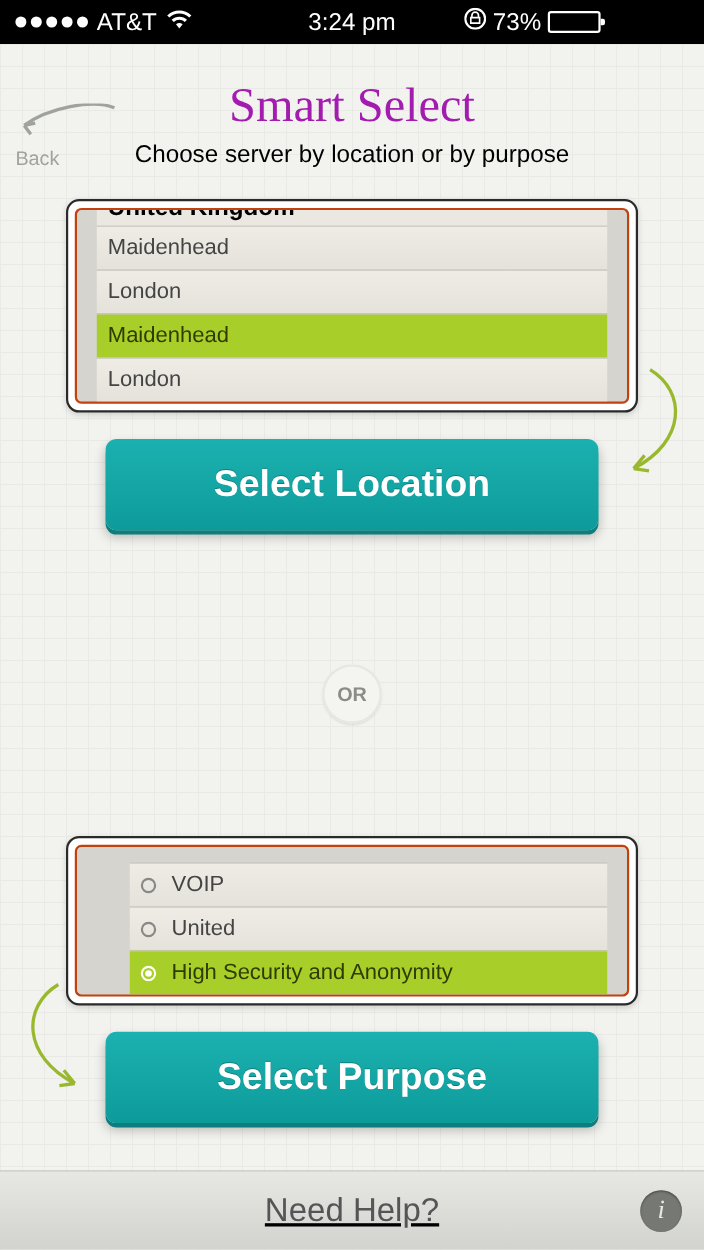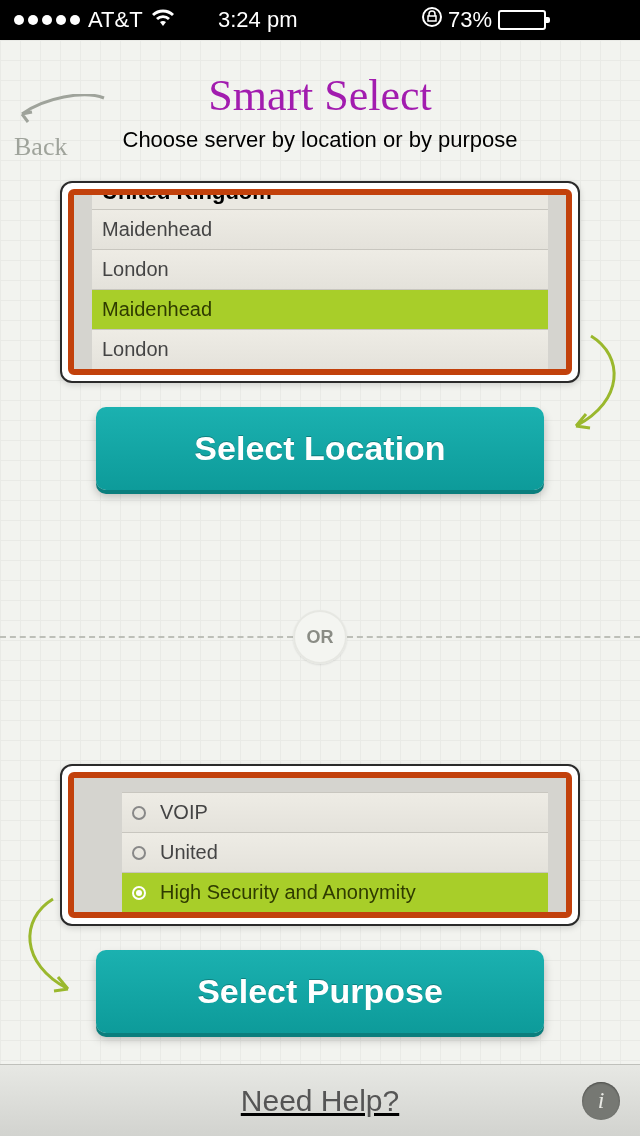--- a/index.html
+++ b/index.html
@@ -4,50 +4,50 @@
 <style>
   * { box-sizing: border-box; margin: 0; padding: 0; }
   html, body { width: 640px; height: 1136px; overflow: hidden; font-family: -apple-system, Helvetica, Arial, sans-serif; }
   body { background: #f2f3ef; background-image: linear-gradient(#e9eae6 1px, transparent 1px), linear-gradient(90deg, #e9eae6 1px, transparent 1px); background-size: 20px 20px; }
 
   
   .status-bar { background: #000; color: #fff; height: 40px; display: flex; align-items: center; padding: 0 14px; font-size: 22px; font-weight: 500; }
   .status-left { display: flex; align-items: center; gap: 8px; flex: 1; }
   .dots { display: flex; gap: 4px; }
   .dots span { width: 10px; height: 10px; border-radius: 50%; background: #fff; display: inline-block; }
-  .status-center { flex: 1; text-align: left; }
+  .status-center { flex: 1; text-align: center; }
   .status-right { flex: 1; display: flex; align-items: center; gap: 6px; }
   .battery { width: 48px; height: 20px; border: 2px solid #fff; border-radius: 3px; position: relative; display: inline-block; }
   .battery::after { content: ''; position: absolute; right: -6px; top: 5px; width: 4px; height: 6px; background: #fff; border-radius: 0 2px 2px 0; }
   .battery-fill { background: #fff; height: 100%; width: 73%; }
 
   
   .header { position: relative; padding: 30px 20px 10px; text-align: center; }
   .title { font-family: "Comic Sans MS", cursive; font-size: 44px; color: #a21caf; font-weight: normal; }
   .subtitle { color: #000000; font-size: 22px; margin-top: 6px; }
   .back-btn { position: absolute; left: 14px; top: 54px; text-align: left; cursor: pointer; }
-  .back-label { font-family: Liberation Serif, serif; color: #9fa39b; font-size: 26px; display: block; line-height: 1; }
+  .back-label { font-family: Liberation Sans, sans-serif; color: #9fa39b; font-size: 18px; display: block; line-height: 1; }
   .back-arrow-svg { stroke: #9fa39b; stroke-width: 3; fill: none; }
 
   
   .card { margin: 18px 60px 0; background: #fff; border: 2px solid #2a2a2a; border-radius: 12px; padding: 6px; box-shadow: 0 2px 6px rgba(0,0,0,0.15); }
-  .card-inner { background: #d5d4cf; border: 6px solid #c2410c; border-radius: 6px; overflow: hidden; }
+  .card-inner { background: #d5d4cf; border: 2px solid #c2410c; border-radius: 6px; overflow: hidden; }
   .pad-lr { padding: 0 18px; }
   .list-header { font-weight: bold; font-size: 22px; padding: 0 10px 4px; background: #eae8e1; position: relative; }
   .list-row { font-size: 20px; padding: 8px 10px; border-top: 1px solid #c8c6bf; background: linear-gradient(#eeece5,#e4e2db); color: #444; display: flex; align-items: center; gap: 14px; }
   .list-row.selected { background: #a8ce29; color: #2f3b00; font-weight: 500; }
   .radio { width: 14px; height: 14px; border-radius: 50%; border: 2px solid #888; display: inline-block; position: relative; flex-shrink: 0; }
   .radio.on { border-color: #fff; }
   .radio.on::after { content:''; position:absolute; inset:2px; border-radius:50%; background:#fff; }
 
   
   .big-btn { margin: 24px 96px 0; background: linear-gradient(#1bb1b0,#0d9b9a); color: #fff; font-size: 34px; font-weight: 600; text-align: center; padding: 22px 0; border-radius: 10px; box-shadow: 0 4px 0 #0b7e7d, 0 6px 10px rgba(0,0,0,0.25); cursor: pointer; text-shadow: 0 -1px 0 rgba(0,0,0,0.25); }
 
   
-  .or-row { display: flex; align-items: center; gap: 0; margin: 120px 0 100px; }
+  .or-row { display: flex; align-items: center; gap: 0; margin: 120px 0 100px; flex-direction: column; }
   .or-line { flex: 1; border-top: 2px dashed #bdbfb8; }
   .or-badge { width: 54px; height: 54px; border-radius: 50%; background: #f4f5f1; color: #8a8c85; font-size: 18px; font-weight: 600; display: flex; align-items: center; justify-content: center; box-shadow: inset 0 0 0 2px #e6e7e2, 0 1px 2px rgba(0,0,0,0.1); }
 
   
   .curly { position: absolute; stroke: #9ab82d; stroke-width: 3; fill: none; }
 
   
   .footer { position: absolute; bottom: 0; left: 0; right: 0; height: 72px; background: linear-gradient(#e7e8e4,#d2d3cf); border-top: 1px solid #bfc0bb; display: flex; align-items: center; justify-content: center; text-decoration: underline; }
   .footer-text { color: #555; font-size: 30px; }
   .info-ic { position: absolute; right: 20px; width: 38px; height: 38px; border-radius: 50%; background: #767873; color: #e8e9e4; font-style: italic; font-family: Georgia, serif; font-size: 24px; display: flex; align-items: center; justify-content: center; box-shadow: inset 0 1px 2px rgba(0,0,0,0.4); cursor: pointer; }

